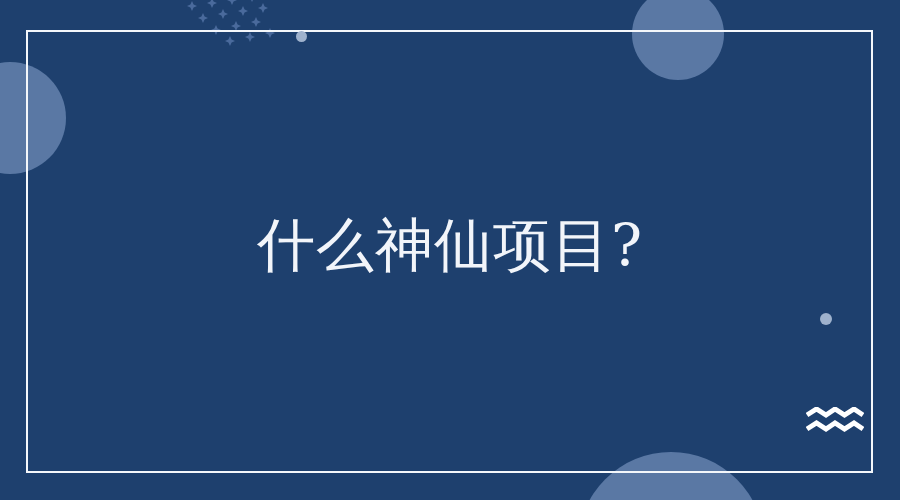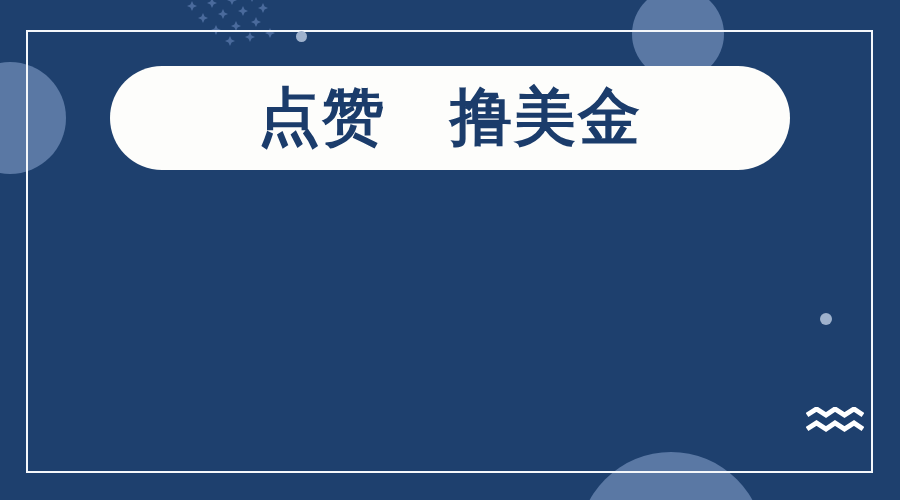--- a/index.html
+++ b/index.html
@@ -160,24 +160,22 @@
         <path d="M98 44 l1.6 3.4 3.4 1.6 -3.4 1.6 -1.6 3.4 -1.6 -3.4 -3.4 -1.6 3.4 -1.6 z"></path>
       </g>
     </svg>
   </div>
 
   <div class="frame"></div>
 
   <div class="dot dot-top"></div>
   <div class="dot dot-right"></div>
 
-  <div class="pill">
-    <span class="pill-text">点赞　撸美金</span>
-  </div>
 
+  <div class="line line-1">什么神仙项目?</div>
 
   <div class="wave">
     <svg width="58" height="28" viewBox="0 0 58 28" xmlns="http://www.w3.org/2000/svg">
       <path d="M1 8 L10.5 2 L20 8 L29 2 L38.5 8 L48 2 L57 8" fill="none" stroke="#ffffff" stroke-width="5" stroke-linejoin="miter" stroke-linecap="butt"></path>
       <path d="M1 22 L10.5 16 L20 22 L29 16 L38.5 22 L48 16 L57 22" fill="none" stroke="#ffffff" stroke-width="5" stroke-linejoin="miter" stroke-linecap="butt"></path>
     </svg>
   </div>
 
 </div>
 

